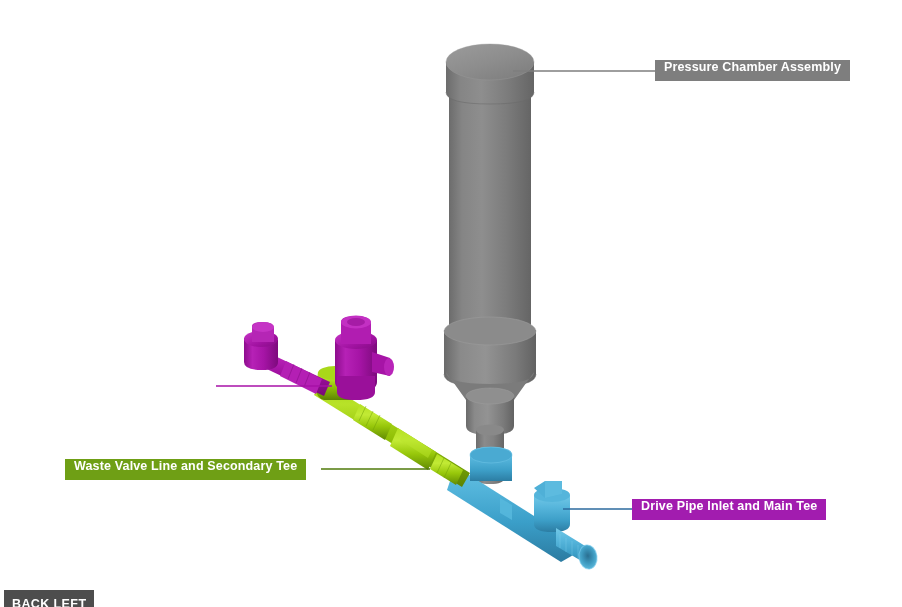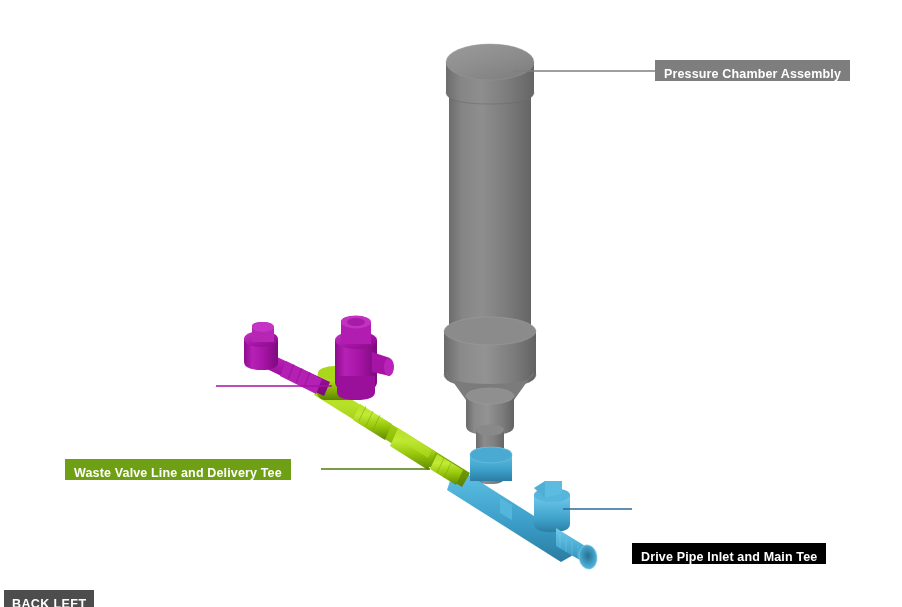--- a/index.html
+++ b/index.html
@@ -20,21 +20,21 @@
   #scene {
     position: absolute;
     left: 0;
     top: 0;
     width: 902px;
     height: 607px;
   }
   .callout {
     position: absolute;
     display: flex;
-    align-items: flex-end;
+    align-items: flex-start;
     height: 21px;
     padding: 0 9px;
     box-sizing: border-box;
     color: #ffffff;
     font-size: 12.5px;
     font-weight: bold;
     letter-spacing: 0.15px;
     white-space: nowrap;
     font-family: "Liberation Sans", sans-serif;
   }
@@ -257,24 +257,24 @@
       <line x1="632" y1="509" x2="563" y2="509" stroke="#2b6a9e" stroke-width="1.6"></line>
     </g>
   </svg>
 
   <div class="callout" style="left:655px; top:60px; background:#7e7e7e;">
     <span>Pressure Chamber Assembly</span>
   </div>
 
 
   <div class="callout" style="left:65px; top:459px; background:#6f9f15;">
-    <span>Waste Valve Line and Delivery Tee</span>
-  </div>
-
-  <div class="callout" style="left:632px; top:499px; background:#000000;margin-top:44px;">
+    <span>Waste Valve Line and Secondary Tee</span>
+  </div>
+
+  <div class="callout" style="left:632px; top:499px; background:#a21caf;">
     <span>Drive Pipe Inlet and Main Tee</span>
   </div>
 
   <div class="view-badge">
     <span>BACK LEFT</span>
   </div>
 
 </div>
 
 </body></html>

